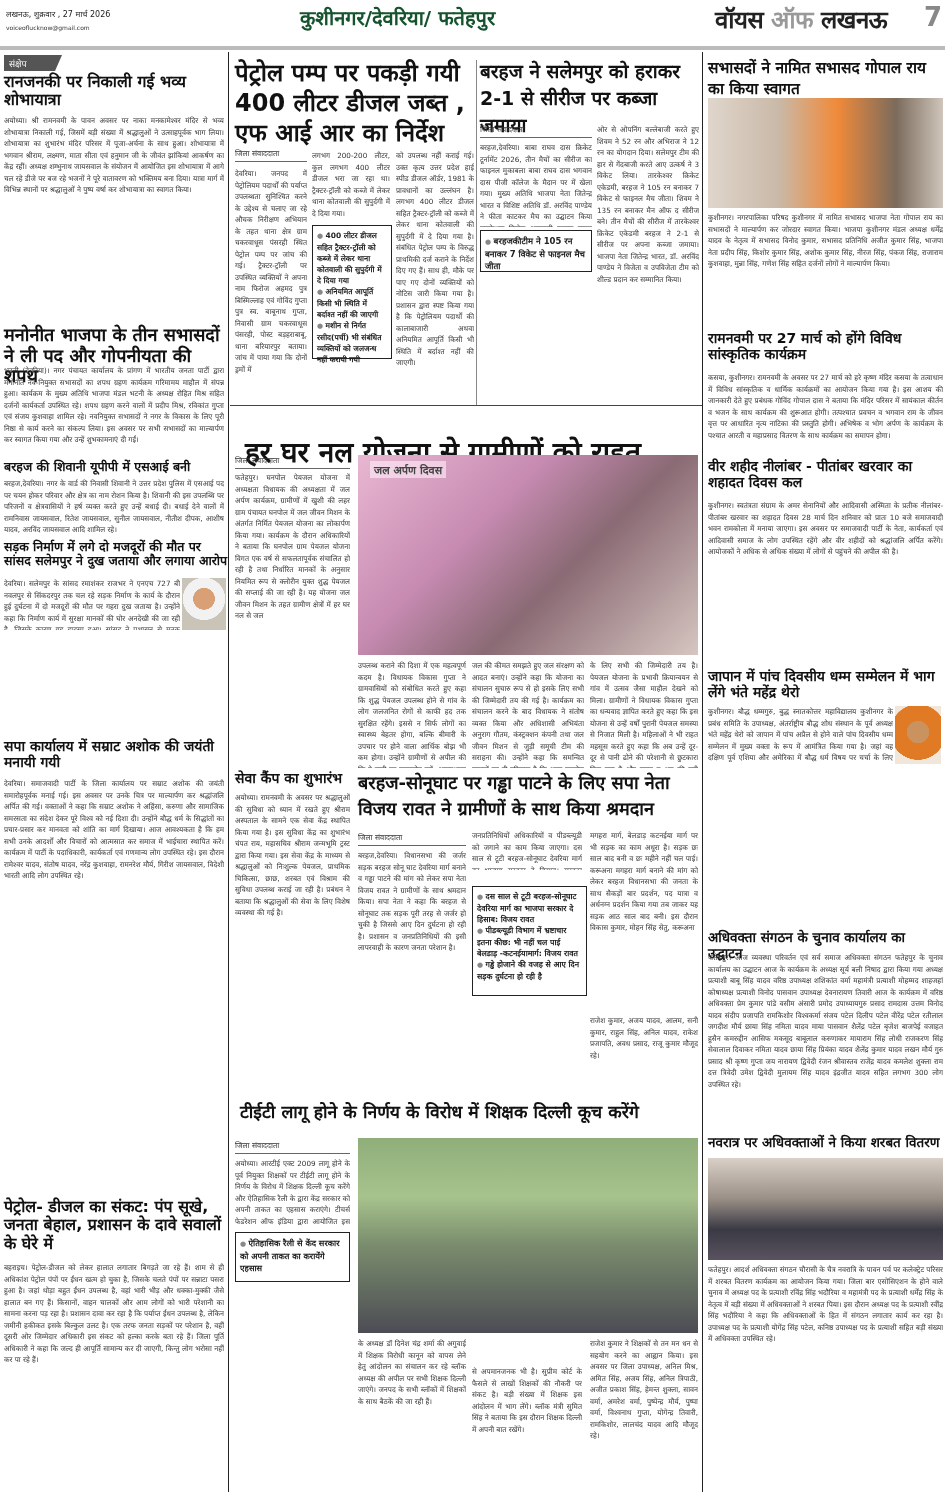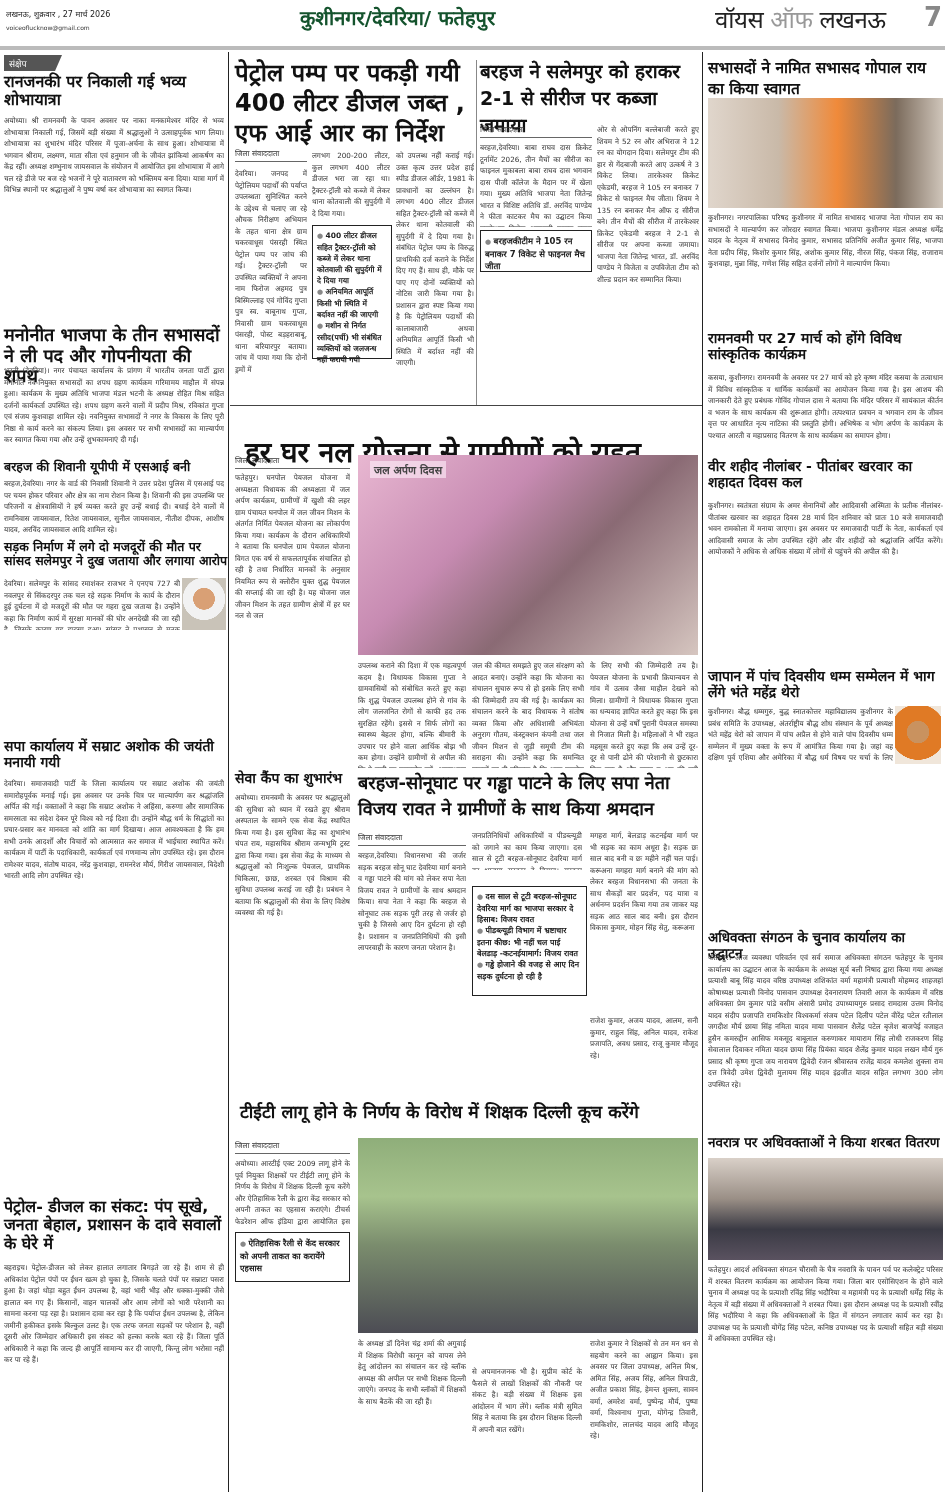--- a/index.html
+++ b/index.html
@@ -1,21 +1,21 @@
 <!DOCTYPE html>
 <html><head>
 <meta charset="utf-8">
 <style>
 *{box-sizing:border-box;margin:0;padding:0}
 body{width:945px;height:1500px;background:#fff;font-family:"DejaVu Sans",sans-serif;color:#111;position:relative;overflow:hidden}
 .abs{position:absolute}
 .hdr-date{left:6px;top:8px;font-size:8px;color:#222}
 .hdr-email{left:6px;top:24px;font-size:6px;color:#333}
 .hdr-section{left:300px;top:4px;font-size:20px;font-weight:bold;color:#14532d}
-.masthead{left:715px;top:2px;font-size:24px;font-weight:normal;color:#222;letter-spacing:-0.5px}
+.masthead{left:715px;top:2px;font-size:24px;font-weight:bold;color:#222;letter-spacing:-0.5px}
 .masthead .mid{color:#999}
 .pageno{left:924px;top:2px;font-size:26px;font-weight:bold;color:#888}
 .rule{left:0;top:46px;width:945px;height:4px;background:#bbb}
 .vline{width:1px;background:#222}
 .tag{left:4px;top:55px;width:58px;height:16px;background:#555;color:#fff;font-size:9px;padding:2px 5px;clip-path:polygon(0 0,100% 0,88% 100%,0 100%)}
 .h-xl{font-weight:bold;line-height:1.15;color:#111}
 .body-txt{font-size:7.2px;line-height:11.5px;color:#333;text-align:justify;overflow:hidden}
 .byline{font-size:7.5px;color:#333;border-bottom:1px solid #666;padding-bottom:3px}
 .hl-box{border:1px solid #222;padding:4px;font-size:9px;line-height:12.5px;font-weight:bold;color:#222;background:#fff}
 .hl-box p::before{content:"● ";color:#888;font-size:7px}

